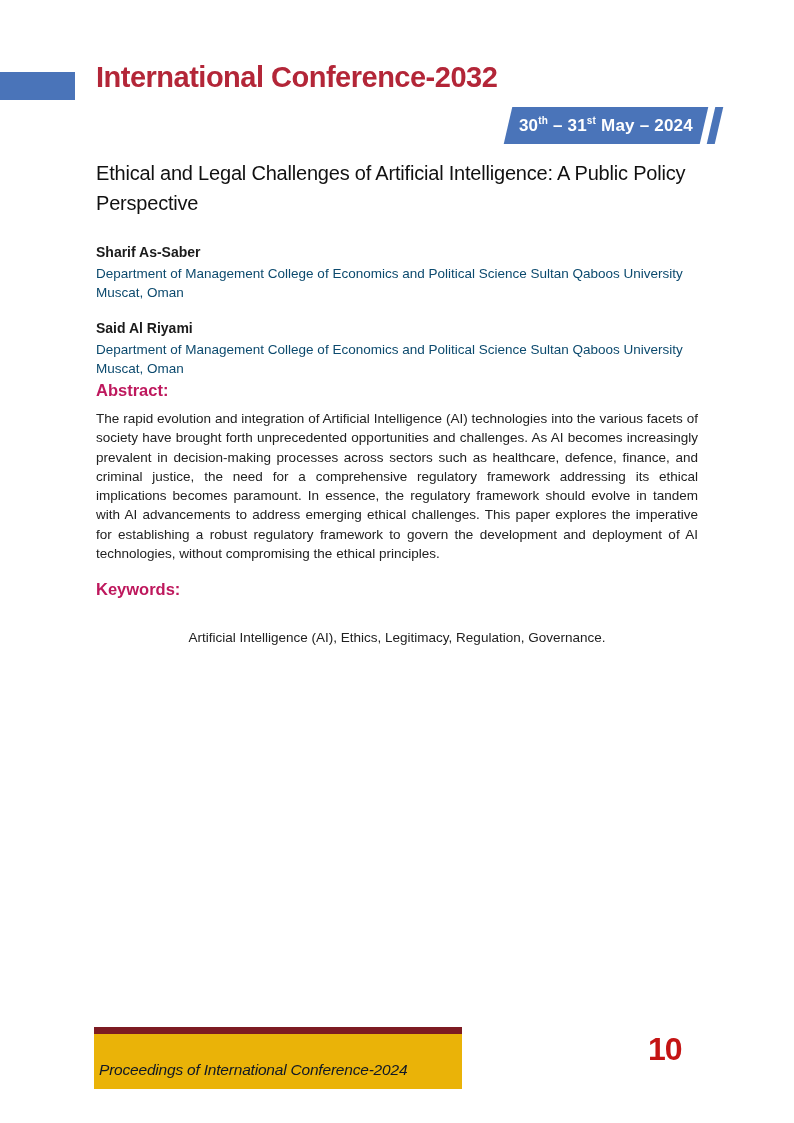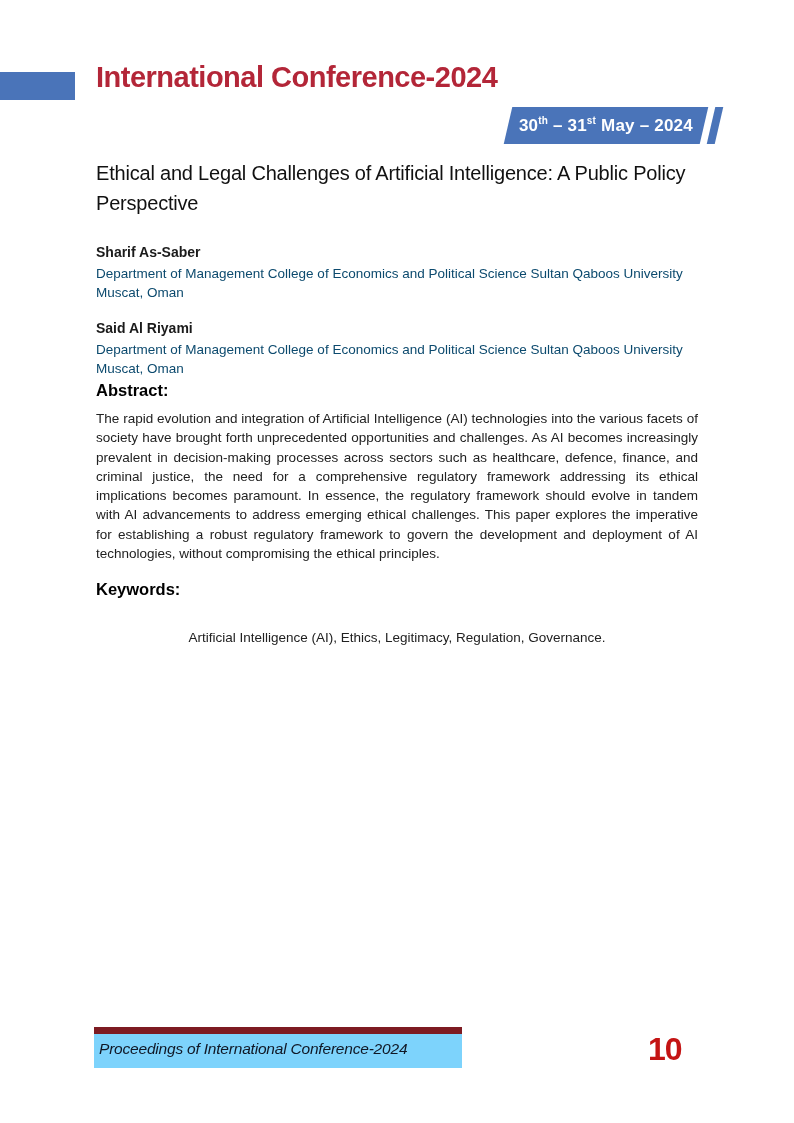--- a/index.html
+++ b/index.html
@@ -62,58 +62,58 @@
     font-size:14px; font-weight:700; color:#1a1a1a;
     line-height:19px; margin-bottom:2px;
   }
   .author-affiliation {
     font-size:13.5px; color:#0c4a6e; line-height:19px;
   }
 
   
   .section-heading {
     position:absolute; left:96px;
-    font-size:16.5px; font-weight:700; color:#000000;
+    font-size:16.5px; font-weight:700; color:#be185d;
   }
   .abstract-heading { top:381px; }
   .abstract-body {
     position:absolute; left:96px; top:409px; width:602px;
     font-size:13.5px; line-height:19.3px; color:#212121;
     text-align:justify;
   }
 
   
   .keywords-heading { top:580px; }
   .keywords-text {
     position:absolute; left:96px; top:628px; width:602px;
     font-size:13.5px; color:#212121; line-height:19px;text-align:center;
   }
 
   
   .footer-box { position:absolute; left:94px; top:1027px; width:368px; }
   .footer-bar { height:7px; background:#7d1b22; }
   .footer-text-wrap {
-    background:#7dd3fc;
-    padding:6px 4px 10px 5px;
+    background:#eab308;
+    padding:27px 4px 10px 5px;
   }
   .footer-text {
     font-style:italic; font-size:15.5px; font-weight:500;
     color:#101826; letter-spacing:-0.2px; white-space:nowrap;
   }
   .page-number {
     position:absolute; left:648px; top:1031px;
     font-size:32px; font-weight:700; color:#c41414;
     letter-spacing:-1px;
   }
 </style>
 </head>
 <body>
 
 <div class="blue-rect"></div>
-<div class="conf-title">International Conference-2024</div>
+<div class="conf-title">International Conference-2032</div>
 
 <div class="date-badge">
   <div class="date-badge-main">
     <span class="badge-text"><span>30</span><sup>th</sup><span> – 31</span><sup>st</sup><span> May – 2024</span></span>
   </div>
   <div class="date-badge-sliver"></div>
 </div>
 
 <h1 class="paper-title">Ethical and Legal Challenges of Artificial Intelligence: A Public Policy Perspective</h1>
 

